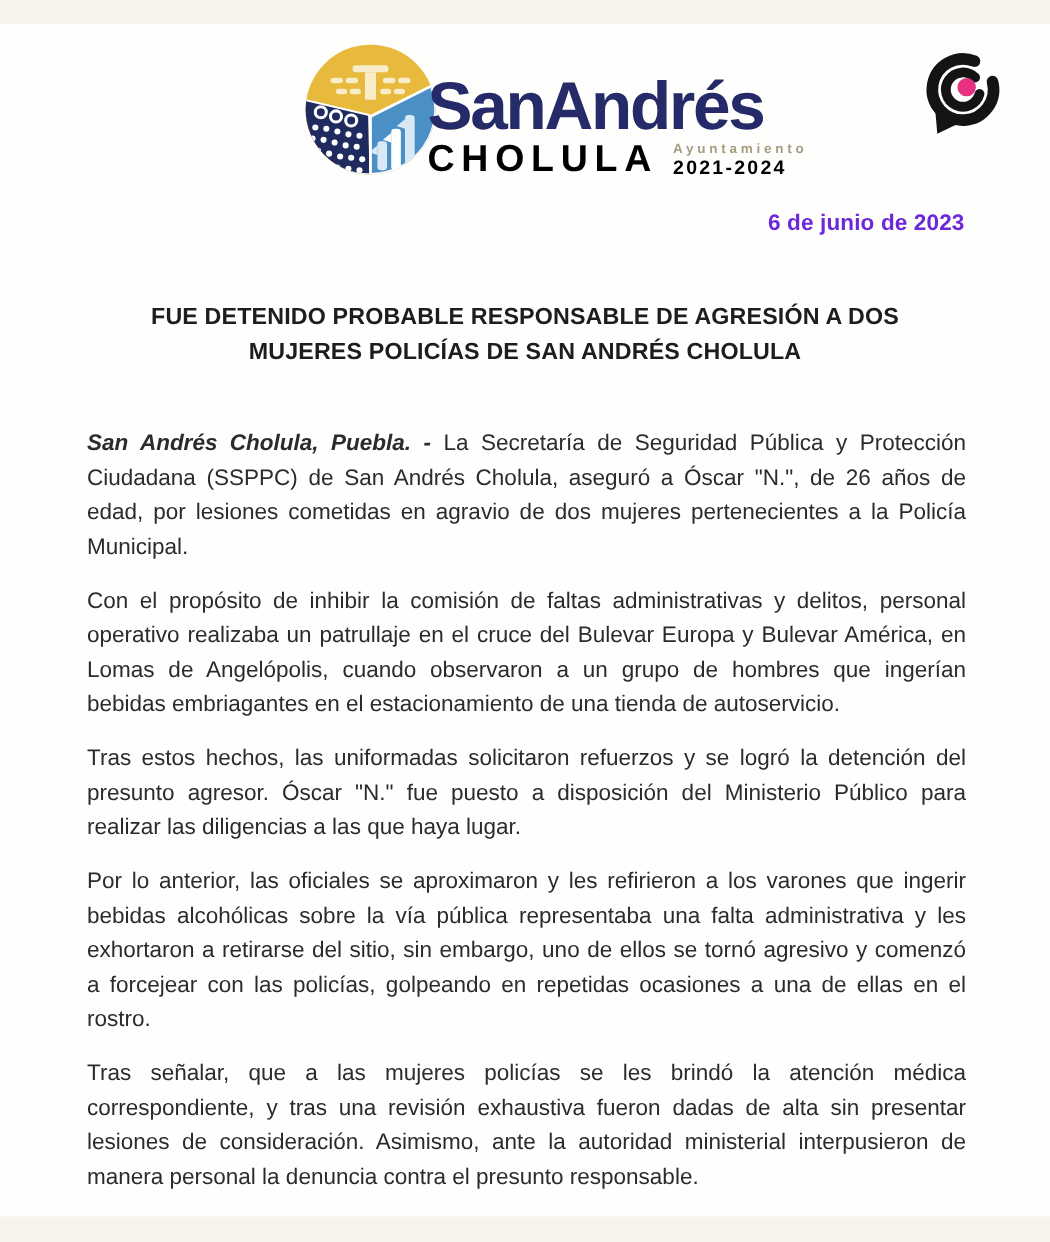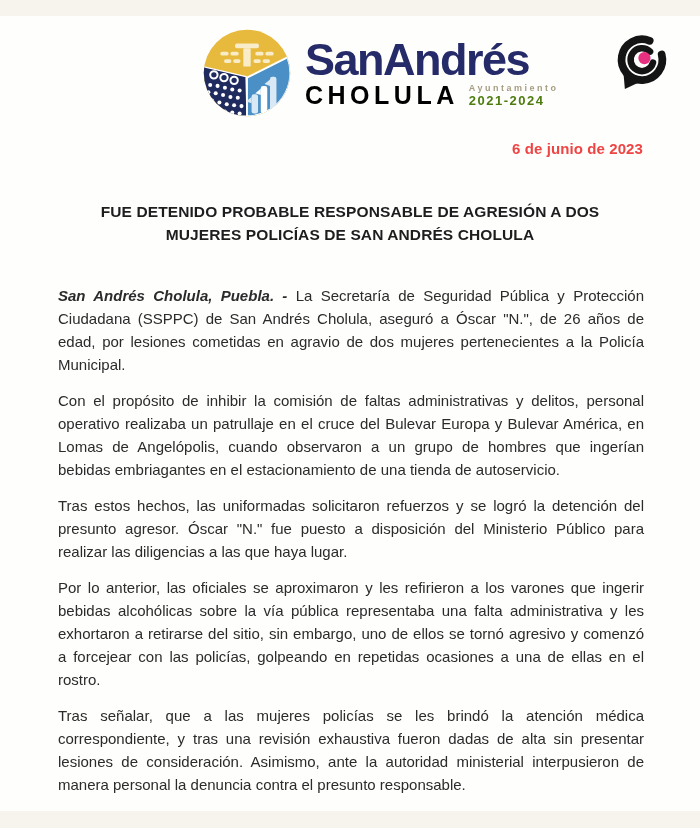--- a/index.html
+++ b/index.html
@@ -5,48 +5,48 @@
   * { margin:0; padding:0; box-sizing:border-box; }
   html,body { width:700px; height:828px; }
   body { font-family:"Liberation Sans","DejaVu Sans",sans-serif; background:#fdfcfa; }
 
   .page { position:relative; width:700px; height:828px; background:#fefefd; overflow:hidden; }
 
   .band-top    { position:absolute; top:0; left:0; right:0; height:16px; background:#f7f4ee; }
   .band-bottom { position:absolute; bottom:0; left:0; right:0; height:17px; background:#f7f4ee; }
 
   
-  .municipal-logo { position:absolute; top:27px; left:201px; display:flex; align-items:flex-start;gap:20px; }
+  .municipal-logo { position:absolute; top:27px; left:201px; display:flex; align-items:flex-end; }
   .emblem { width:92px; height:92px; flex:0 0 auto; }
   .brand-text { margin-left:-8px; padding-top:10px; }
   .brand-title {
     font-size:45px; font-weight:bold; letter-spacing:-1.5px;
     color:#252a68; line-height:1.0;
   }
   .brand-row { display:flex; align-items:flex-end; margin-top:1px; }
   .brand-subtitle {
     font-size:25px; font-weight:bold; letter-spacing:4.5px;
     color:#000000; line-height:1.0;
   }
   .ayto-block { margin-left:10px; padding-bottom:0; }
   .ayto-label {
     font-size:9px; letter-spacing:2.5px; color:#a79d82; line-height:1.2;
     font-weight:bold;
   }
   .term-label {
-    font-size:13px; font-weight:bold; letter-spacing:1.5px; color:#4d7c0f; line-height:1.1;
+    font-size:13px; font-weight:bold; letter-spacing:1.5px; color:#000000; line-height:1.1;
   }
 
   
   .press-logo { position:absolute; top:30px; right:27px; width:62px; height:66px; }
 
   
   .meta {
     position:absolute; top:138px; right:57px; text-align:center;
-    font-size:15px; font-weight:bold; color:#ef4444; line-height:22px; letter-spacing:0.1px;
+    font-size:15px; font-weight:bold; color:#6d28d9; line-height:22px; letter-spacing:0.1px;
   }
 
   
   .headline {
     position:absolute; top:200px; left:88px; right:88px; text-align:center;
     font-size:15.5px; font-weight:bold; color:#1d1d1d; line-height:23px; letter-spacing:0.1px;
   }
 
   
   .article {

